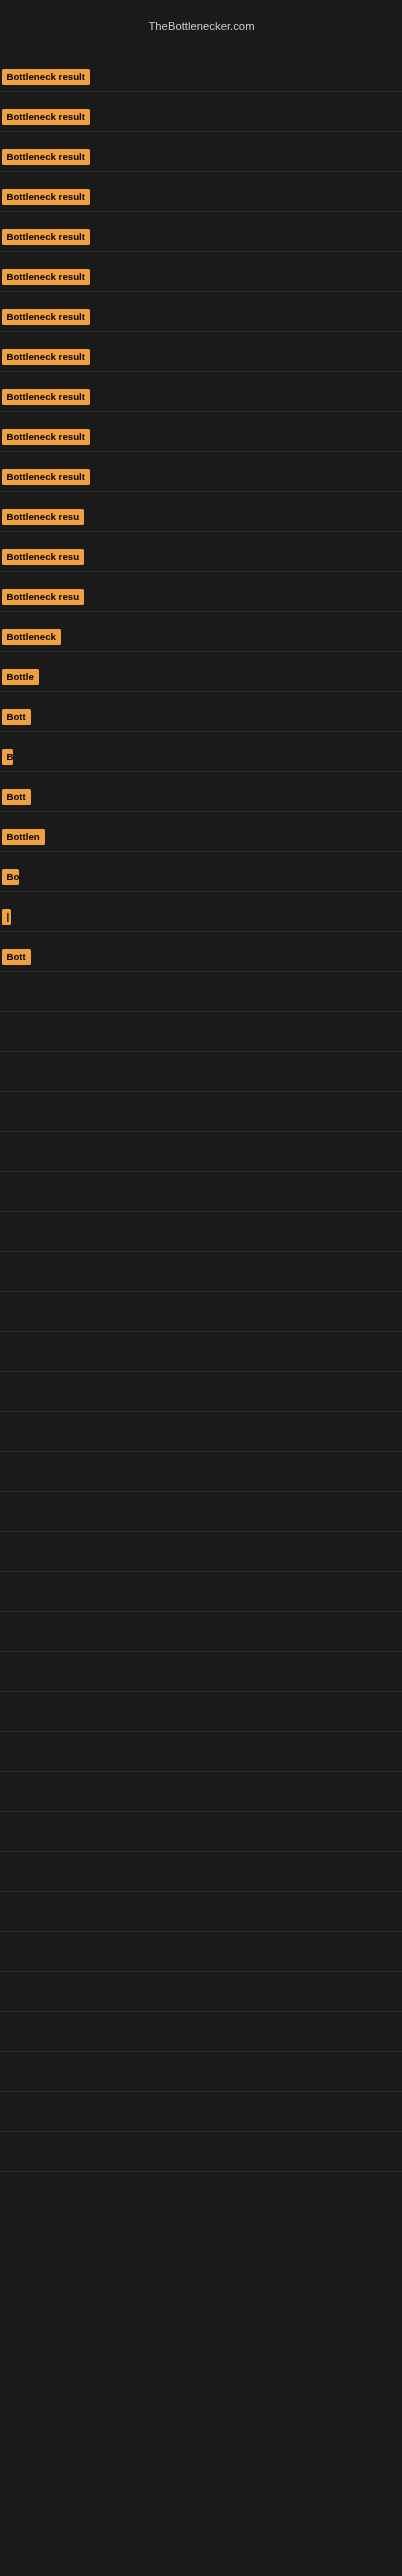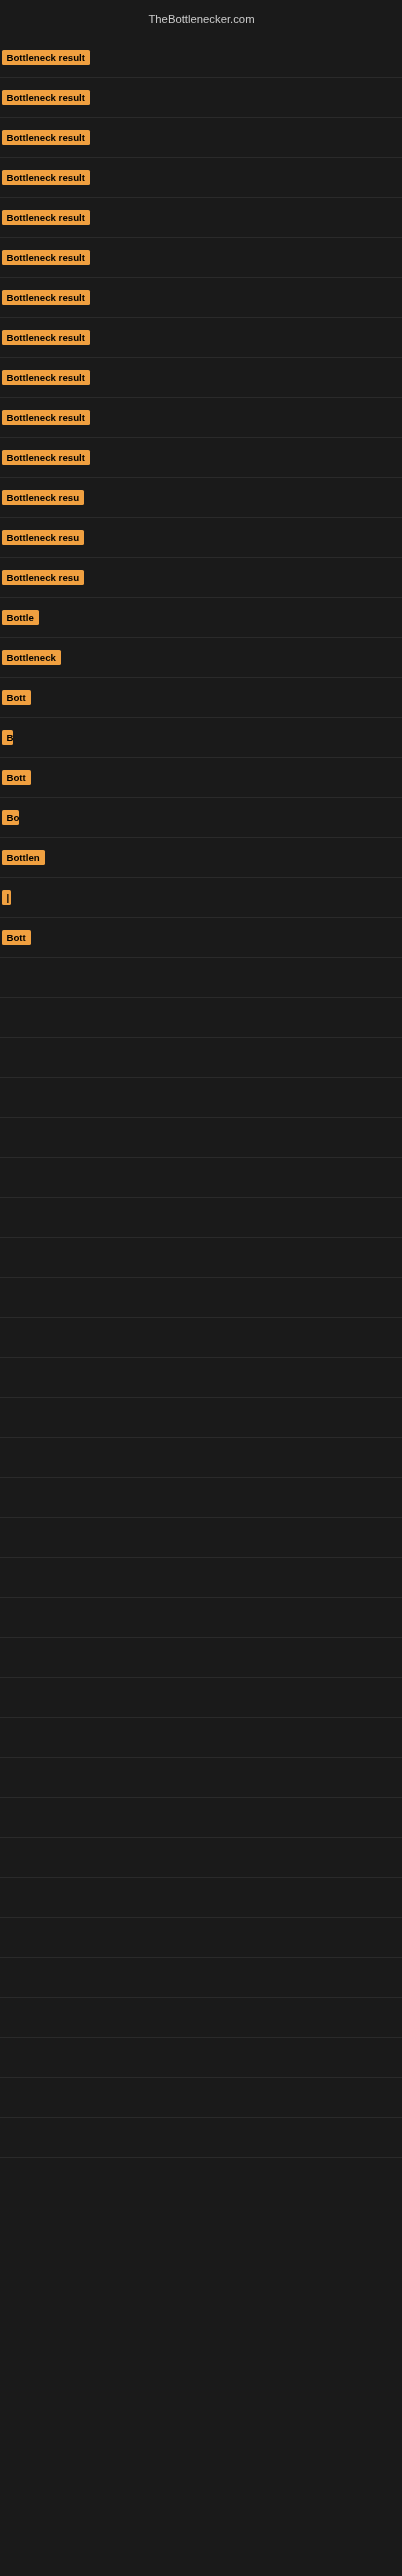--- a/index.html
+++ b/index.html
@@ -13,39 +13,39 @@
       min-height: 2576px;
       background-color: #1a1a1a;
       font-family: Arial, sans-serif;
       position: relative;
     }
 
     .site-title {
       text-align: center;
       color: #cccccc;
       font-size: 11.3px;
-      padding: 13px 0;
+      padding: 20px 0;
       background-color: #1a1a1a;
     }
 
     .bottleneck-badge {
       display: inline-block;
       background-color: #f0a040;
       color: #000;
       font-size: 9.7px;
       font-weight: bold;
       padding: 2.4px 4.8px;
       border-radius: 1.6px;
       white-space: nowrap;
       overflow: hidden;
     }
 
     .row {
       display: flex;
-      align-items: center;
+      align-items: flex-end;
       padding: 6.4px 1.6px;
       border-bottom: 0.8px solid #2a2a2a;
       min-height: 40px;
     }
   </style>
 </head>
 <body>
 
 <div>
   <div class="site-title">TheBottlenecker.com</div>
@@ -88,39 +88,39 @@
     <div class="row">
       <span class="bottleneck-badge" style="max-width: 89px;">Bottleneck resu</span>
     </div>
     <div class="row">
       <span class="bottleneck-badge" style="max-width: 89px;">Bottleneck resu</span>
     </div>
     <div class="row">
       <span class="bottleneck-badge" style="max-width: 89px;">Bottleneck resu</span>
     </div>
     <div class="row">
-      <span class="bottleneck-badge" style="max-width: 40px;">Bottle</span>
+      <span class="bottleneck-badge" style="max-width: 64px;">Bottleneck</span>
     </div>
     <div class="row">
-      <span class="bottleneck-badge" style="max-width: 64px;">Bottleneck</span>
+      <span class="bottleneck-badge" style="max-width: 40px;">Bottle</span>
     </div>
     <div class="row">
       <span class="bottleneck-badge" style="max-width: 29px;">Bott</span>
     </div>
     <div class="row">
       <span class="bottleneck-badge" style="max-width: 11.3px;">B</span>
     </div>
     <div class="row">
       <span class="bottleneck-badge" style="max-width: 29px;">Bott</span>
     </div>
     <div class="row">
-      <span class="bottleneck-badge" style="max-width: 17.7px;">Bo</span>
+      <span class="bottleneck-badge" style="max-width: 45px;">Bottlen</span>
     </div>
     <div class="row">
-      <span class="bottleneck-badge" style="max-width: 45px;">Bottlen</span>
+      <span class="bottleneck-badge" style="max-width: 17.7px;">Bo</span>
     </div>
     <div class="row">
       <span class="bottleneck-badge" style="max-width: 6.4px;">|</span>
     </div>
     <div class="row">
       <span class="bottleneck-badge" style="max-width: 29px;">Bott</span>
     </div>
     <div class="row"></div>
     <div class="row"></div>
     <div class="row"></div>

